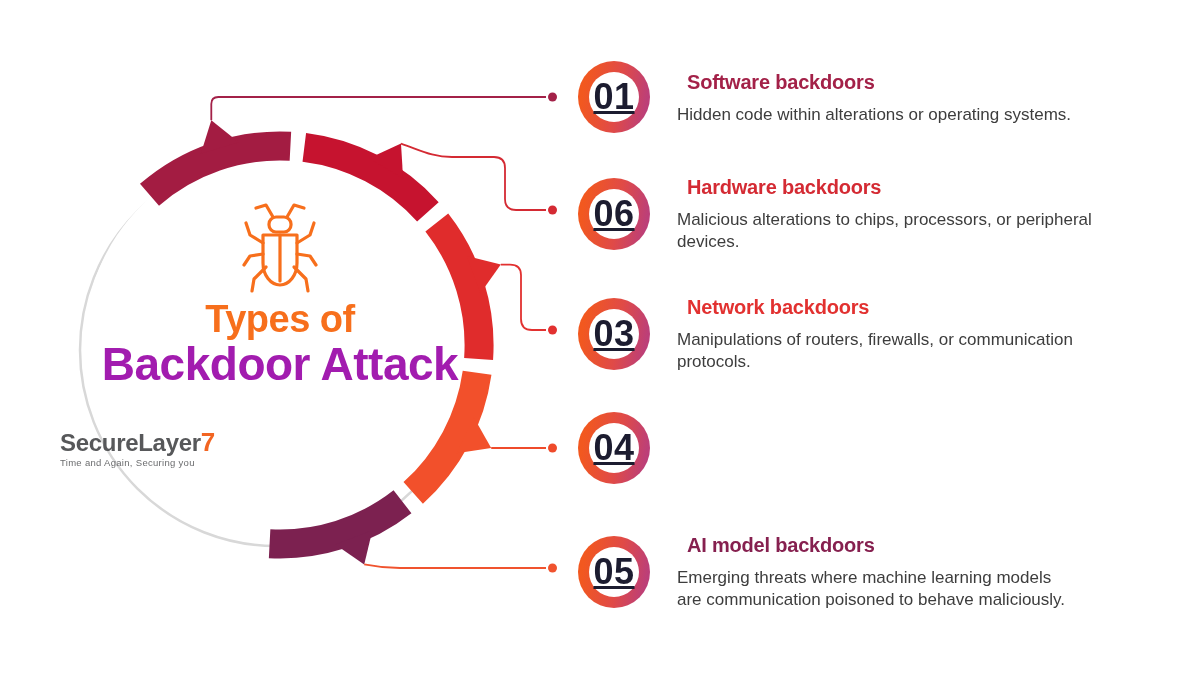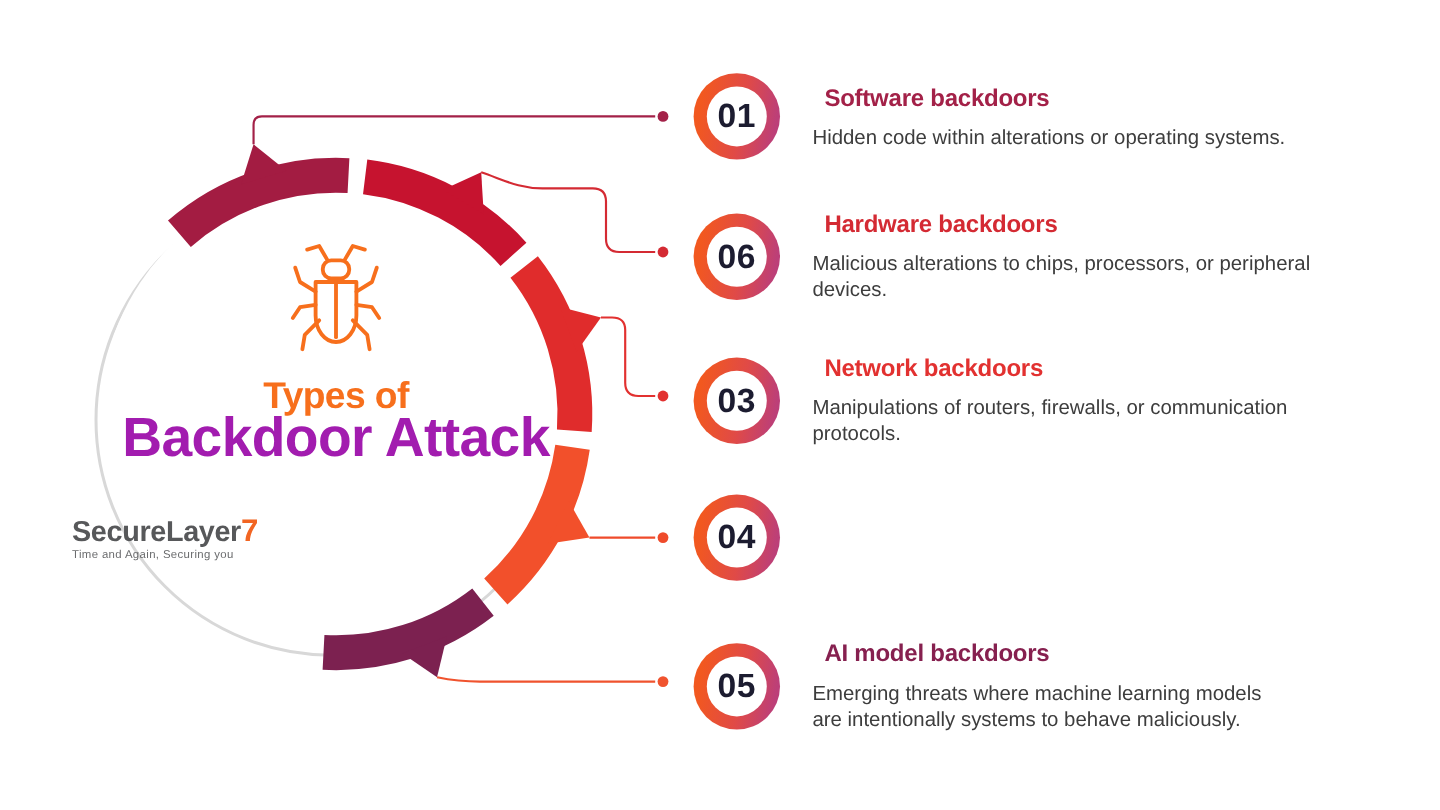--- a/index.html
+++ b/index.html
@@ -3,37 +3,37 @@
 <meta charset="utf-8">
 <style>
   html,body{margin:0;padding:0;background:#ffffff;}
   .canvas{
     position:relative;width:1200px;height:675px;background:#ffffff;overflow:hidden;
     font-family:"Liberation Sans",sans-serif;
   }
   .layer{position:absolute;left:0;top:0;}
   
   .circle-text{position:absolute;left:60px;width:440px;text-align:center;font-weight:bold;}
-  .title-line1{top:313px;font-size:31px;line-height:1.1;letter-spacing:-0.5px;color:#f76f1c;}
+  .title-line1{top:299px;font-size:38px;line-height:1.1;letter-spacing:-0.5px;color:#f76f1c;}
   .title-line2{top:339px;font-size:46px;line-height:1.1;letter-spacing:-0.5px;color:#a21caf;}
   .logo{position:absolute;left:60px;top:428px;width:440px;text-align:left;}
   .logo .wordmark{font-size:24px;font-weight:bold;color:#57585a;line-height:1.1;letter-spacing:-0.3px;}
   .logo .wordmark .seven{color:#f26522;font-size:26px;}
   .logo .tagline{font-size:9.5px;color:#6b6c6e;letter-spacing:0.3px;margin-top:0;}
   
   .item{position:absolute;left:578px;display:flex;align-items:center;gap:27px;}
   .num-circle{
     width:72px;height:72px;border-radius:50%;flex:0 0 auto;
     background:linear-gradient(100deg,#f2581f 12%,#e04a47 55%,#bc3f78 90%);
     display:flex;align-items:center;justify-content:center;
   }
   .num-inner{
     width:50px;height:50px;border-radius:50%;background:#ffffff;
     display:flex;align-items:center;justify-content:center;
-    font-size:28px;font-weight:bold;color:#1c1c30;letter-spacing:0.5px;
+    font-size:36px;font-weight:bold;color:#1c1c30;letter-spacing:0.5px;text-decoration:underline;
   }
   .item-text{max-width:480px;}
   .item-title{font-size:20px;font-weight:bold;line-height:26px;margin-bottom:9px;letter-spacing:-0.2px;margin-left:10px;}
   .t1{color:#a32148;} .t2{color:#d42a33;} .t3{color:#e23130;} .t4{color:#ef4b2b;} .t5{color:#86204f;}
   .item-desc{font-size:17px;line-height:22px;color:#3d3d3d;white-space:pre-line;}
 </style>
 </head>
 <body>
 
 <div class="canvas">
@@ -129,17 +129,17 @@
     </div>
   </div>
 
   <div class="item" style="top:532px">
     <div class="num-circle">
       <div class="num-inner">05</div>
     </div>
     <div class="item-text">
       <div class="item-title t5">AI model backdoors</div>
       <div class="item-desc">Emerging threats where machine learning models
-are intentionally systems to behave maliciously.</div>
+are communication poisoned to behave maliciously.</div>
     </div>
   </div>
 
 </div>
 
 </body></html>

